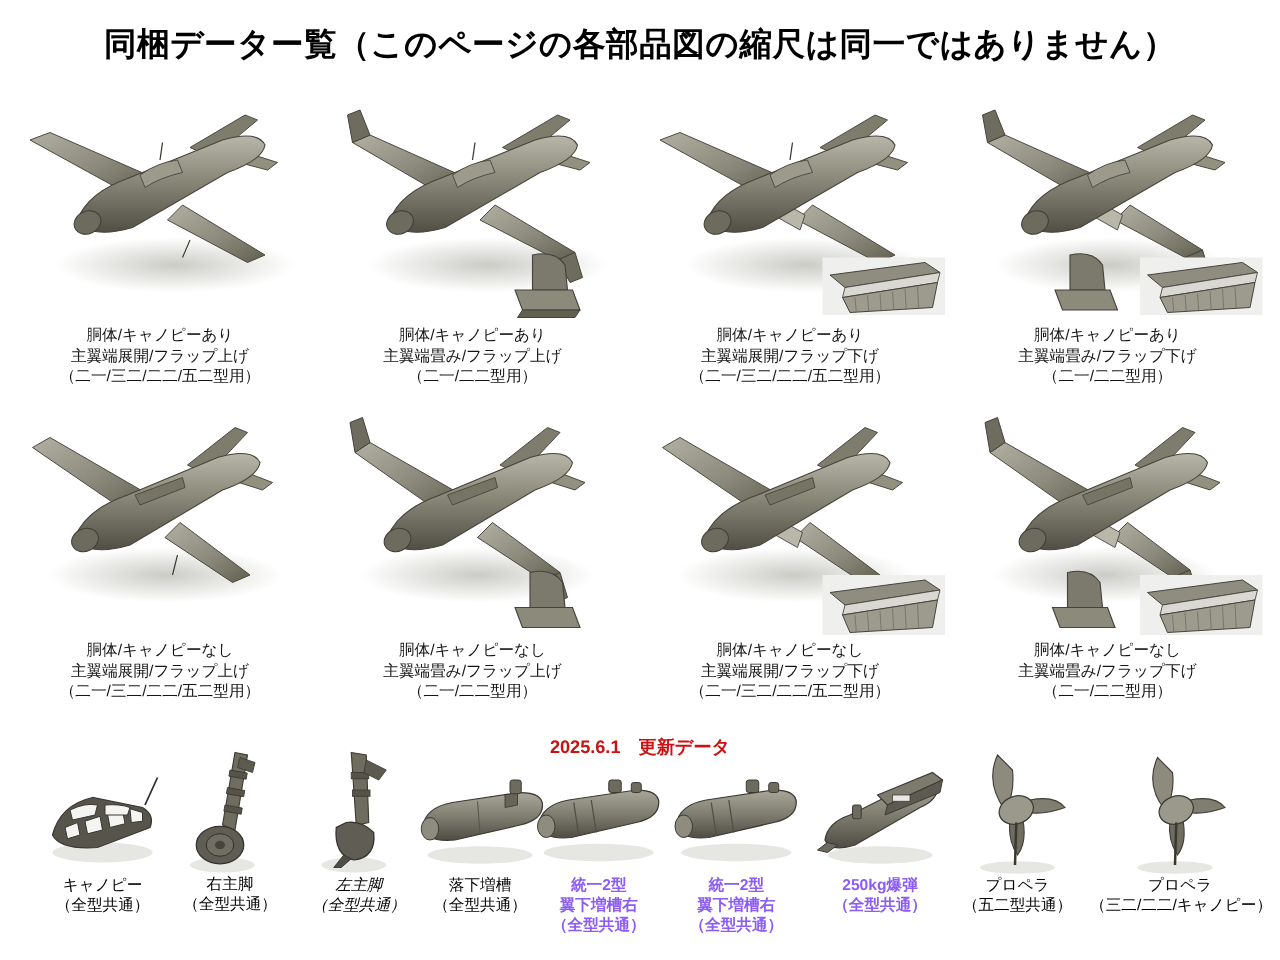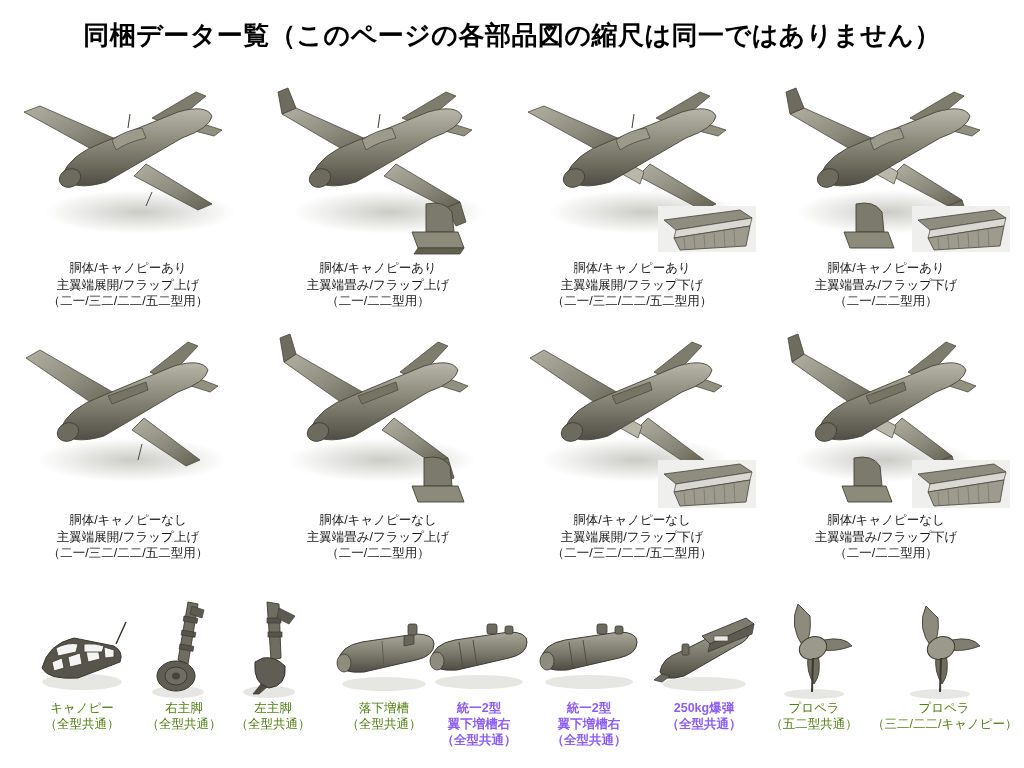--- a/index.html
+++ b/index.html
@@ -116,21 +116,21 @@
     height: 100px;
   }
   .part-label {
     position: absolute;
     left: -18px;
     top: 100px;
     width: 144px;
     text-align: center;
     font-size: 12.5px;
     line-height: 16px;
-    color: #4d7c0f;
+    color: #000000;
     white-space: nowrap;
   }
   .part-label.red {
     color: #8b5cf6;
     font-weight: bold;
   }
   svg { display: block; overflow: visible; }
 </style>
 </head>
 <body>
@@ -422,20 +422,21 @@
         </svg>
       </div>
       <div class="plane-caption">
         <div>胴体/キャノピーなし</div>
         <div>主翼端畳み/フラップ下げ</div>
         <div>（二一/二二型用）</div>
       </div>
     </div>
   </div>
 
+  <div class="update-banner">2025.6.1　更新データ</div>
 
   <div class="parts-strip">
 
     <div class="part-cell" style="left:28px;">
       <div class="part-art">
         <svg width="108" height="100" viewBox="0 0 108 100">
           <ellipse cx="54" cy="82" rx="40" ry="8" fill="#e6e6e3"></ellipse>
           <path d="M14 68 Q20 44 46 38 L86 46 Q96 52 92 62 L50 78 Q20 80 14 68 Z" fill="#56544b" stroke="#3a3830" stroke-width="1"></path>
           <g fill="#f4f4f2" stroke="#3a3830" stroke-width="0.8">
             <path d="M24 62 L34 58 L36 68 L26 71 Z"></path>
@@ -447,41 +448,41 @@
           </g>
           <line x1="88" y1="44" x2="98" y2="22" stroke="#2f2d27" stroke-width="1.4"></line>
         </svg>
       </div>
       <div class="part-label">
         <div>キャノピー</div>
         <div>（全型共通）</div>
       </div>
     </div>
 
-    <div class="part-cell" style="left:130px;">
+    <div class="part-cell" style="left:130px;font-family:Liberation Mono, monospace;">
       <div class="part-art">
         <svg width="108" height="100" viewBox="0 0 108 100">
           <ellipse cx="48" cy="92" rx="26" ry="6" fill="#e6e6e3"></ellipse>
           <path d="M58 2 L68 4 L58 64 L48 60 Z" fill="#6f6d5f" stroke="#3d3b33" stroke-width="0.9"></path>
           <rect x="54" y="16" width="14" height="5" transform="rotate(10 54 16)" fill="#55534a" stroke="#3d3b33" stroke-width="0.7"></rect>
           <rect x="52" y="30" width="14" height="5" transform="rotate(10 52 30)" fill="#55534a" stroke="#3d3b33" stroke-width="0.7"></rect>
           <rect x="50" y="44" width="14" height="5" transform="rotate(10 50 44)" fill="#55534a" stroke="#3d3b33" stroke-width="0.7"></rect>
           <path d="M62 6 L74 10 L72 18 L60 14 Z" fill="#5d5b51" stroke="#3d3b33" stroke-width="0.7"></path>
           <ellipse cx="46" cy="76" rx="19" ry="15" fill="#5f5d54" stroke="#33312b" stroke-width="1"></ellipse>
           <ellipse cx="46" cy="76" rx="11" ry="9" fill="#706e63" stroke="#33312b" stroke-width="0.8"></ellipse>
           <ellipse cx="46" cy="76" rx="4" ry="3.4" fill="#46443c"></ellipse>
         </svg>
       </div>
       <div class="part-label">
         <div>右主脚</div>
         <div>（全型共通）</div>
       </div>
     </div>
 
-    <div class="part-cell" style="left:219px;">
+    <div class="part-cell" style="left:233px;font-style:italic;">
       <div class="part-art">
         <svg width="108" height="100" viewBox="0 0 108 100">
           <ellipse cx="50" cy="92" rx="26" ry="6" fill="#e6e6e3"></ellipse>
           <path d="M48 2 L60 4 L62 58 L52 60 Z" fill="#6f6d5f" stroke="#3d3b33" stroke-width="0.9"></path>
           <rect x="48" y="18" width="14" height="5" fill="#55534a" stroke="#3d3b33" stroke-width="0.7"></rect>
           <rect x="49" y="32" width="14" height="5" fill="#55534a" stroke="#3d3b33" stroke-width="0.7"></rect>
           <path d="M60 8 L76 16 L70 24 L58 18 Z" fill="#5d5b51" stroke="#3d3b33" stroke-width="0.7"></path>
           <path d="M36 62 Q34 84 50 88 Q68 86 66 66 Q56 56 44 58 Z" fill="#5f5d54" stroke="#33312b" stroke-width="1"></path>
           <path d="M42 84 L34 94 L40 94 L48 87 Z" fill="#4f4d45" stroke="#33312b" stroke-width="0.7"></path>
         </svg>

